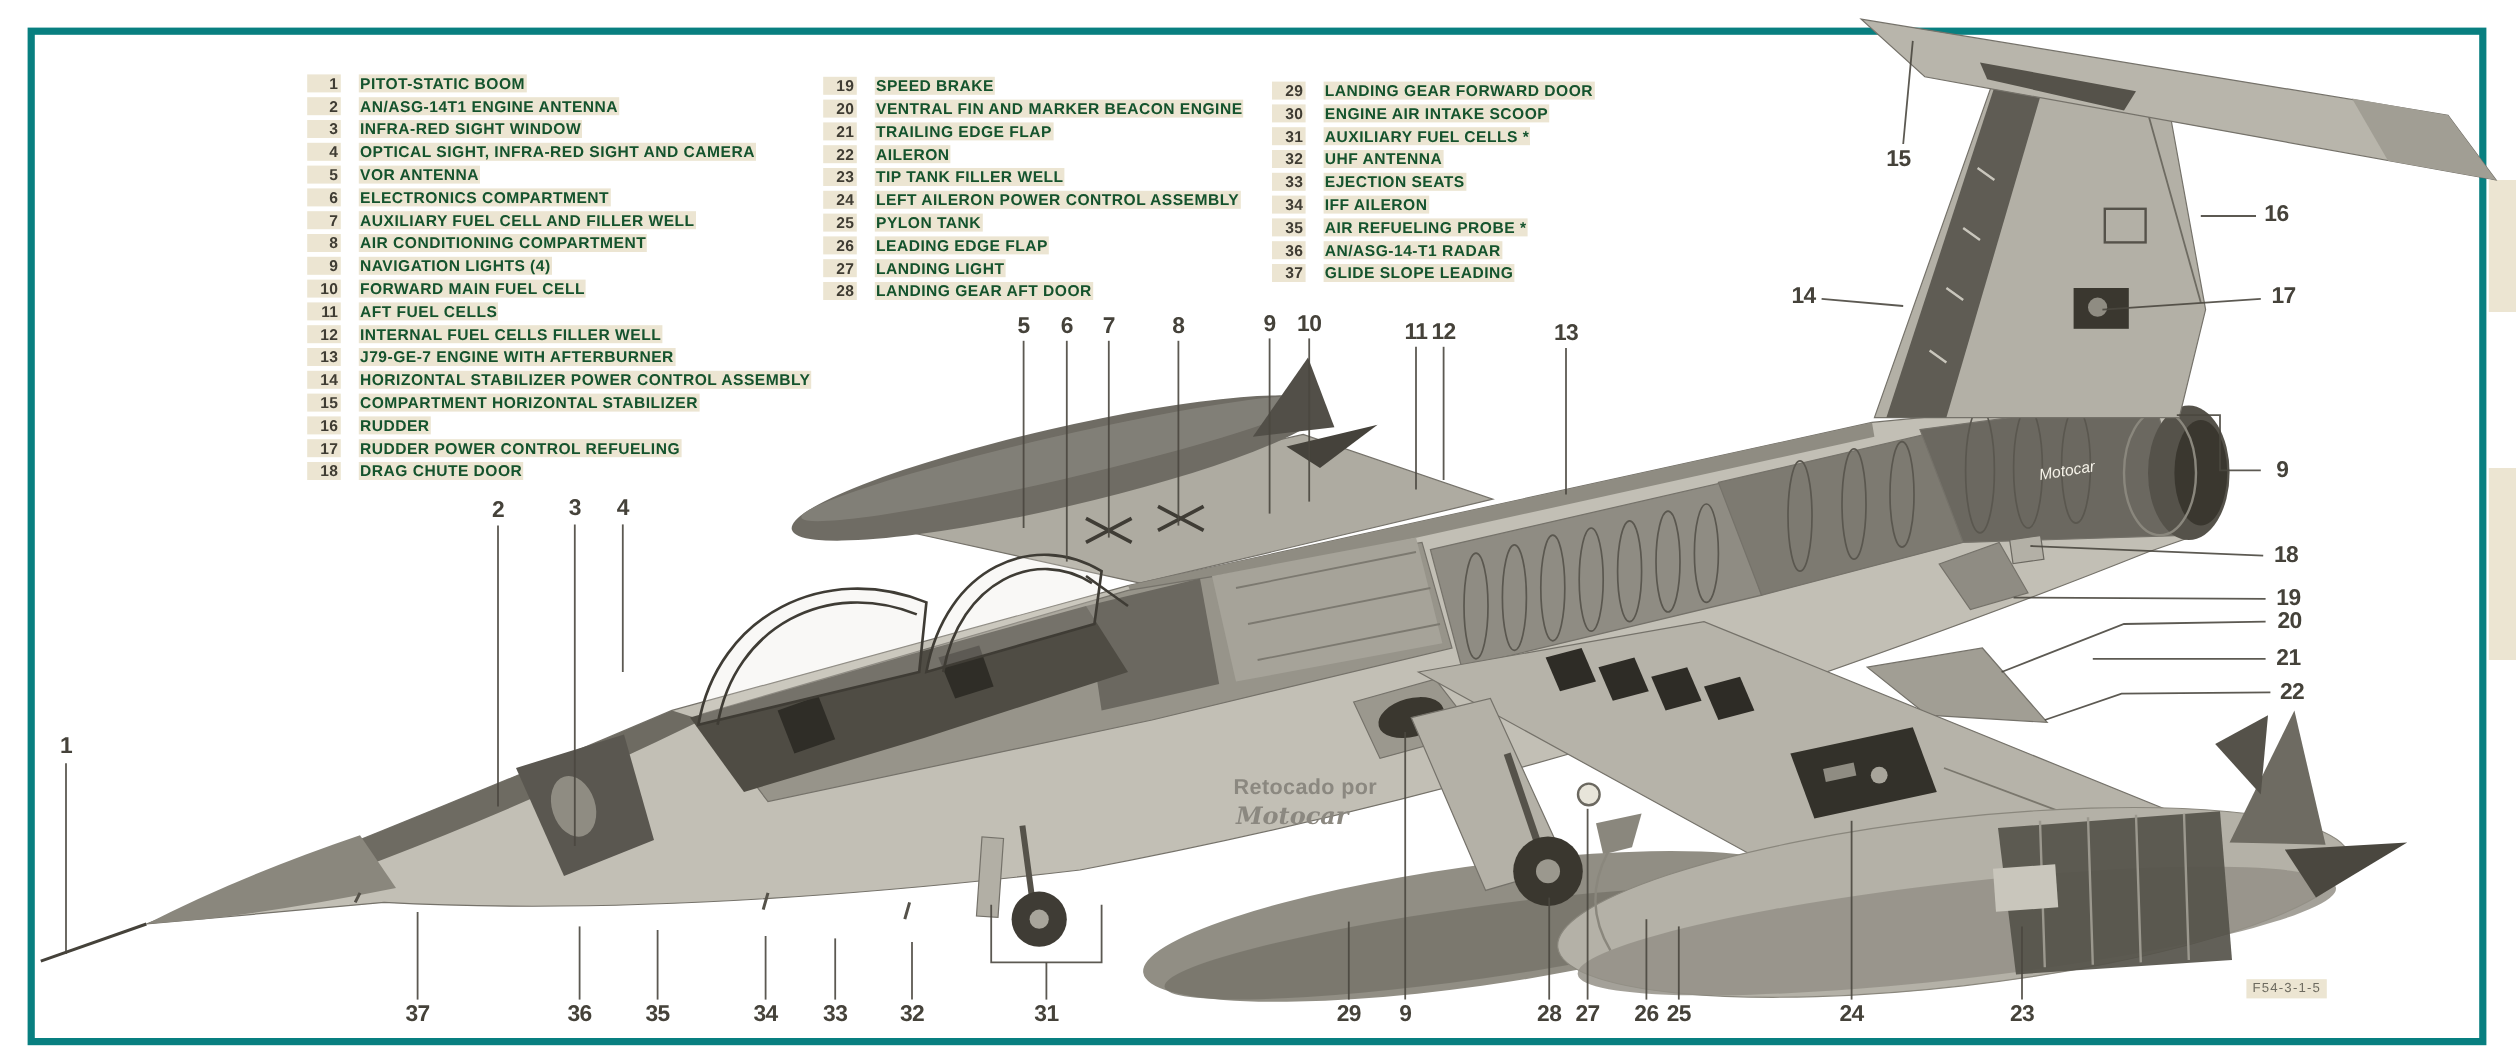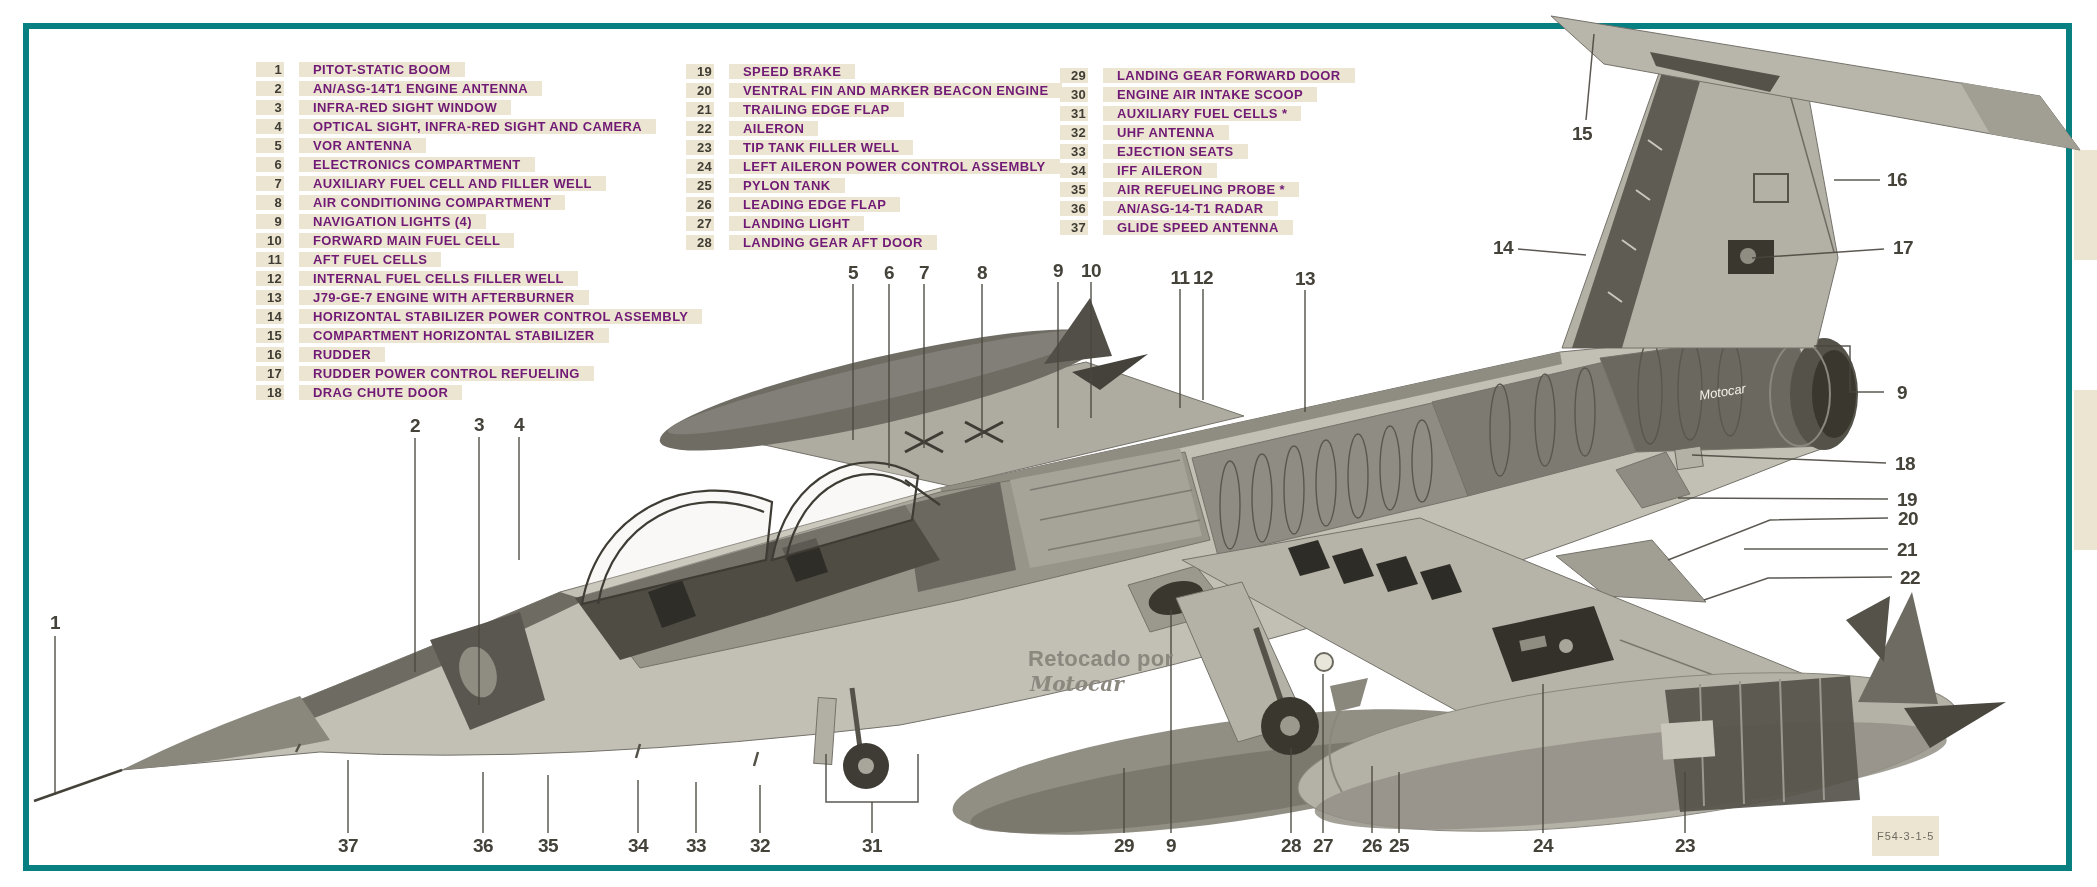--- a/index.html
+++ b/index.html
@@ -10,28 +10,28 @@
   #scene{position:absolute;left:0;top:0;width:2097px;height:887px;}
   #legend{position:absolute;left:0;top:0;width:100%;height:100%;pointer-events:none;}
   .legend-col{position:absolute;}
   #legend-col-0{left:256px;top:62px;}
   #legend-col-1{left:686px;top:64px;}
   #legend-col-2{left:1060px;top:68px;}
   .lrow{display:flex;align-items:baseline;height:19px;white-space:nowrap;}
   .lnum{display:inline-block;min-width:24px;text-align:right;margin-right:15px;
         font-size:13px;font-weight:bold;color:#3f3c33;letter-spacing:.3px;
         background:#ece5d2;padding:0 2px;}
-  .ltxt{font-size:13px;font-weight:bold;color:#701a75;letter-spacing:.4px;
-        background:#ece5d2;padding:0 14px;}
+  .ltxt{font-size:13px;font-weight:bold;color:#14532d;letter-spacing:.4px;
+        background:#ece5d2;padding:0 1px;}
   .credit{position:absolute;left:1028px;top:646px;color:#8b8880;line-height:1.15;}
-  .credit-bold{font-size:22px;font-weight:bold;letter-spacing:.3px;}
+  .credit-bold{font-size:18px;font-weight:bold;letter-spacing:.3px;}
   .credit-script{font-family:"DejaVu Serif",serif;font-style:italic;font-weight:bold;
                  font-size:20px;margin-top:2px;margin-left:2px;}
   .doc-code{position:absolute;left:1872px;top:816px;font-size:11px;color:#6e6b60;
-            letter-spacing:1px;background:#ece5d2;padding:14px 5px;}
+            letter-spacing:1px;background:#ece5d2;padding:2px 5px;}
   .leader{fill:none;stroke:#4a473f;stroke-width:1.5;opacity:.9;}
   .callout{font-size:19px;font-weight:bold;fill:#45423a;text-anchor:middle;
            dominant-baseline:central;letter-spacing:-.5px;}
   .sk{stroke:#75726a;stroke-width:1;}
   .thin{fill:none;stroke:#5a574f;stroke-width:1.4;}
 </style>
 </head>
 <body>
 
 <div class="canvas">
@@ -412,21 +412,21 @@
         <div class="lrow">
           <span class="lnum">35</span>
           <span class="ltxt">AIR REFUELING PROBE *</span>
         </div>
         <div class="lrow">
           <span class="lnum">36</span>
           <span class="ltxt">AN/ASG-14-T1 RADAR</span>
         </div>
         <div class="lrow">
           <span class="lnum">37</span>
-          <span class="ltxt">GLIDE SPEED ANTENNA</span>
+          <span class="ltxt">GLIDE SLOPE LEADING</span>
         </div>
       </div>
   </div>
 
   <div class="credit">
     <div class="credit-bold">Retocado por</div>
     <div class="credit-script">Motocar</div>
   </div>
 
   <div class="doc-code">F54-3-1-5</div>

